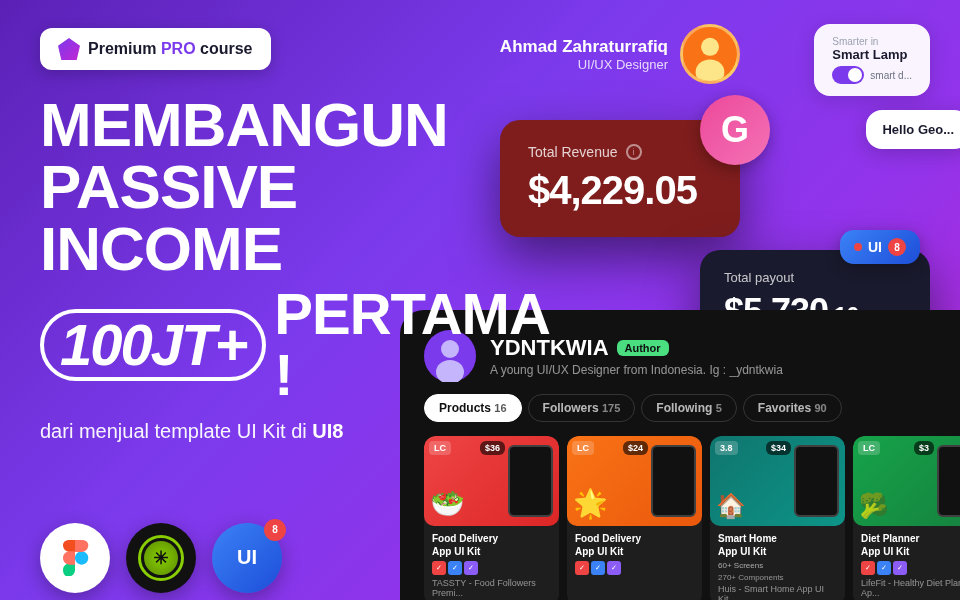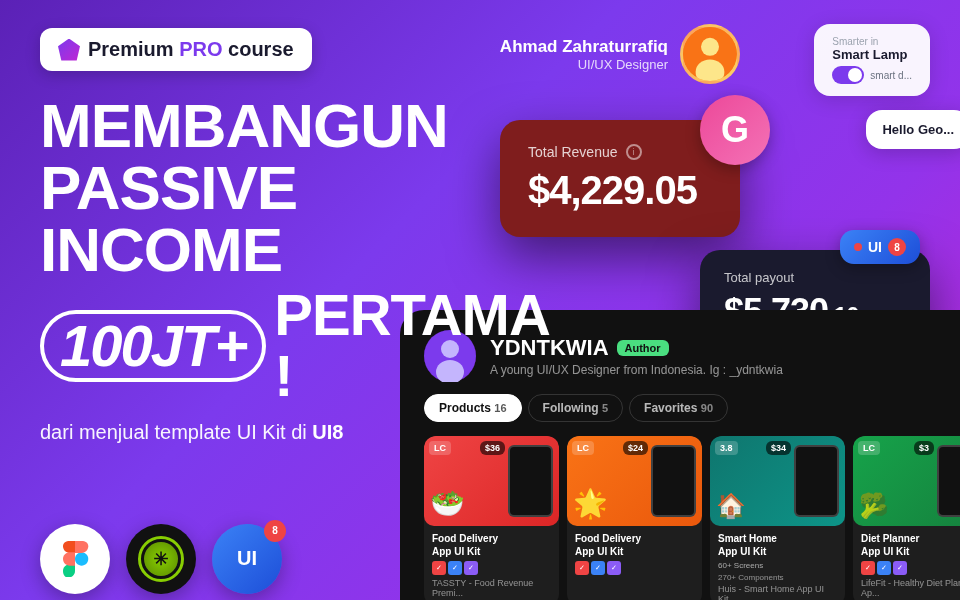--- a/index.html
+++ b/index.html
@@ -43,21 +43,21 @@
 
     .badge-diamond {
       width: 22px;
       height: 22px;
       background: linear-gradient(135deg, #7C3AED, #C026D3);
       clip-path: polygon(50% 0%, 100% 35%, 85% 100%, 15% 100%, 0% 35%);
       flex-shrink: 0;
     }
 
     .badge-text {
-      font-size: 20px;
+      font-size: 16px;
       font-weight: 700;
       color: #1a1a2e;
     }
 
     .badge-text .pro {
       color: #7C3AED;
     }
 
     .main-title {
       margin-top: 24px;
@@ -686,20 +686,24 @@
         <div class="profile-desc">A young UI/UX Designer from Indonesia. Ig : _ydntkwia</div>
       </div>
     </div>
 
     <div class="profile-tabs">
       <div class="tab-item active">
         <span>Products</span>
         <span class="tab-count">16</span>
       </div>
       <div class="tab-item">
+        <span>Followers</span>
+        <span class="tab-count">175</span>
+      </div>
+      <div class="tab-item">
         <span>Following</span>
         <span class="tab-count">5</span>
       </div>
       <div class="tab-item">
         <span>Favorites</span>
         <span class="tab-count">90</span>
       </div>
     </div>
 
     <div class="products-grid">
@@ -711,21 +715,21 @@
           <div style="position:absolute;top:5px;left:5px;background:rgba(255,255,255,0.2);border-radius:4px;padding:2px 5px;font-size:9px;color:white;font-weight:700;">LC</div>
           <div style="position:absolute;top:5px;right:54px;background:rgba(0,0,0,0.6);border-radius:6px;padding:2px 5px;font-size:9px;color:white;font-weight:700;">$36</div>
         </div>
         <div style="padding:6px 8px 2px;">
           <div style="font-size:10px;font-weight:700;color:white;line-height:1.3;">Food Delivery<br>App UI Kit</div>
           <div style="display:flex;gap:2px;margin:3px 0;">
             <div style="width:14px;height:14px;border-radius:3px;background:#EF4444;display:flex;align-items:center;justify-content:center;font-size:7px;color:white;">✓</div>
             <div style="width:14px;height:14px;border-radius:3px;background:#3B82F6;display:flex;align-items:center;justify-content:center;font-size:7px;color:white;">✓</div>
             <div style="width:14px;height:14px;border-radius:3px;background:#8B5CF6;display:flex;align-items:center;justify-content:center;font-size:7px;color:white;">✓</div>
           </div>
-          <div style="font-size:9px;color:rgba(255,255,255,0.5);">TASSTY - Food Revenue Premi...</div>
+          <div style="font-size:9px;color:rgba(255,255,255,0.5);">TASSTY - Food Followers Premi...</div>
 
         </div>
       </div>
 
       <div class="product-card">
         <div class="product-image orange" style="position:relative;">
           <span style="font-size:28px;position:absolute;left:6px;bottom:6px;">🌟</span>
           <div style="position:absolute;right:6px;top:50%;transform:translateY(-50%);width:45px;height:72px;background:#111;border-radius:6px;border:2px solid rgba(255,255,255,0.2);"></div>
           <div style="position:absolute;top:5px;left:5px;background:rgba(255,255,255,0.2);border-radius:4px;padding:2px 5px;font-size:9px;color:white;font-weight:700;">LC</div>
           <div style="position:absolute;top:5px;right:54px;background:rgba(0,0,0,0.6);border-radius:6px;padding:2px 5px;font-size:9px;color:white;font-weight:700;">$24</div>

